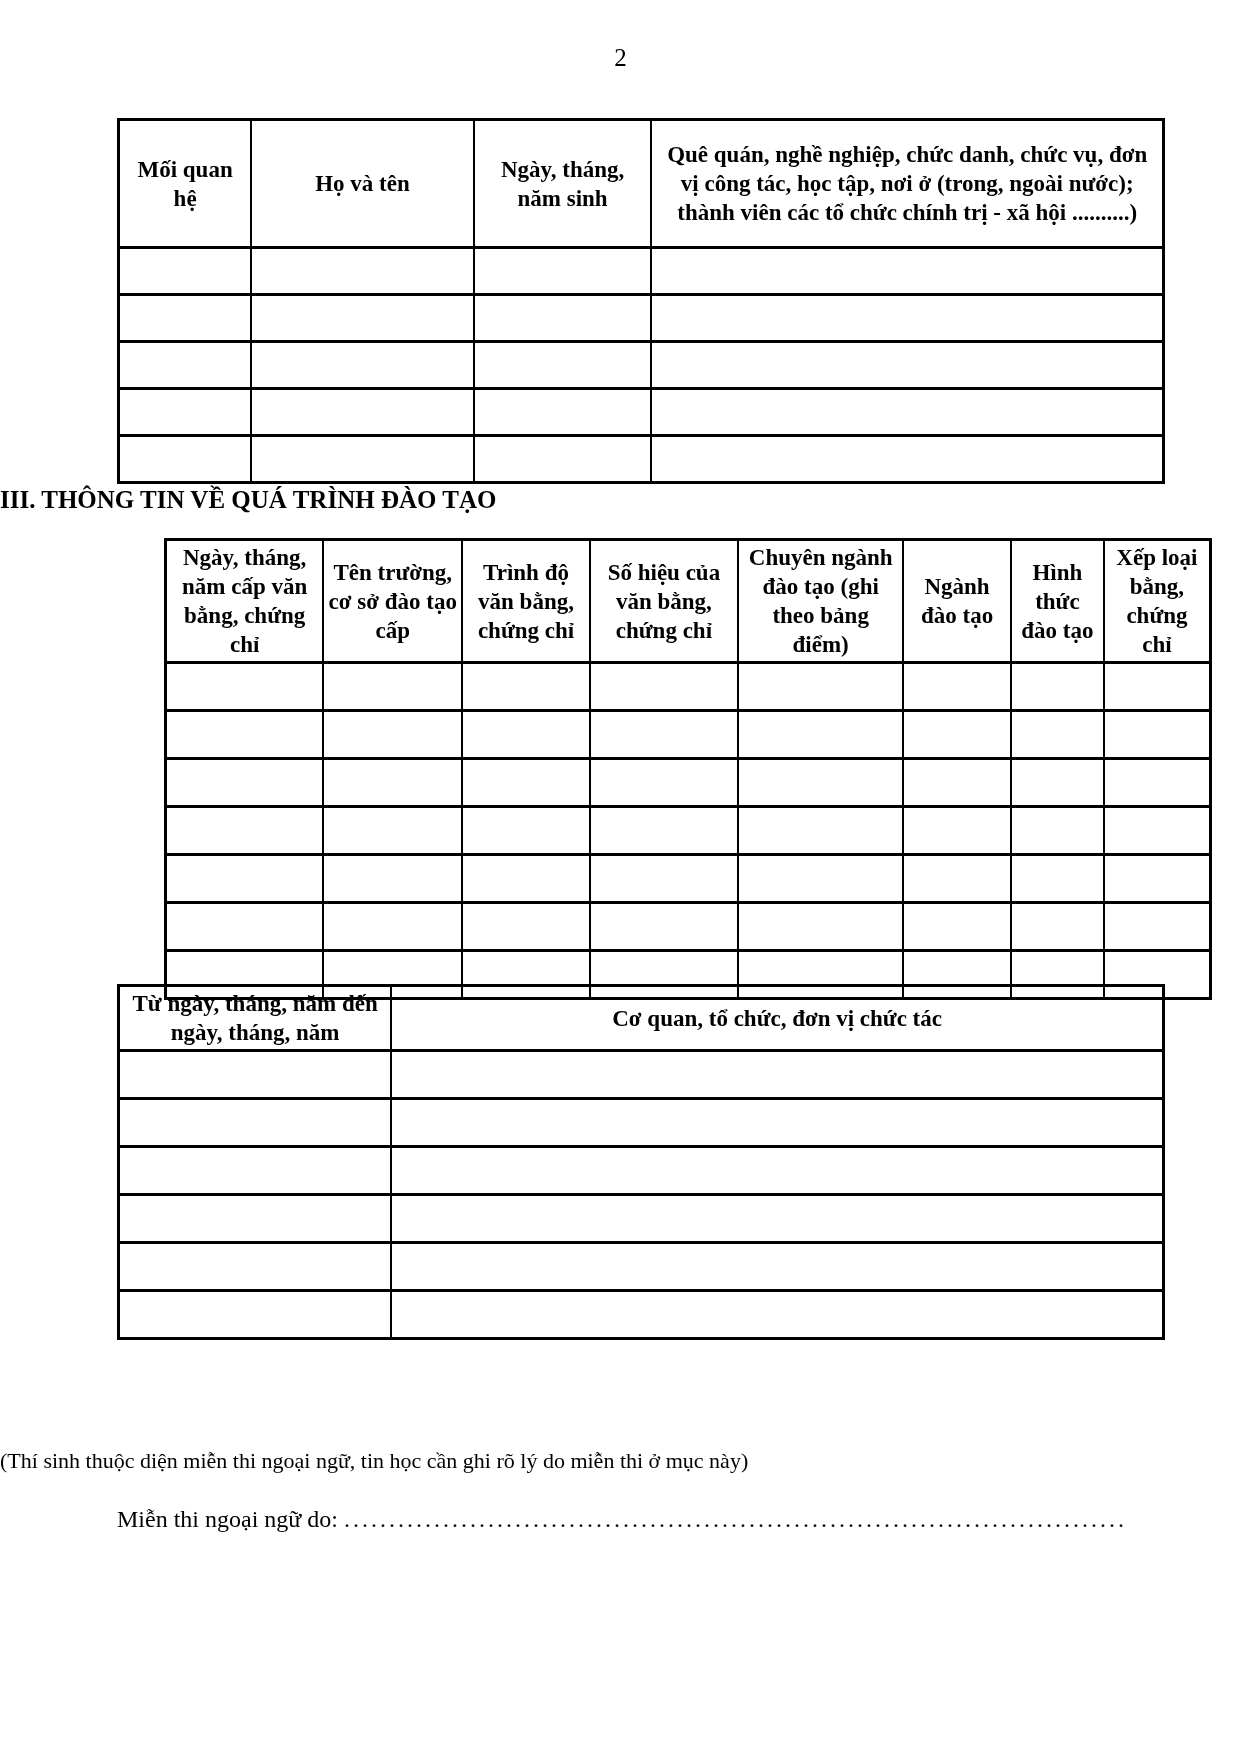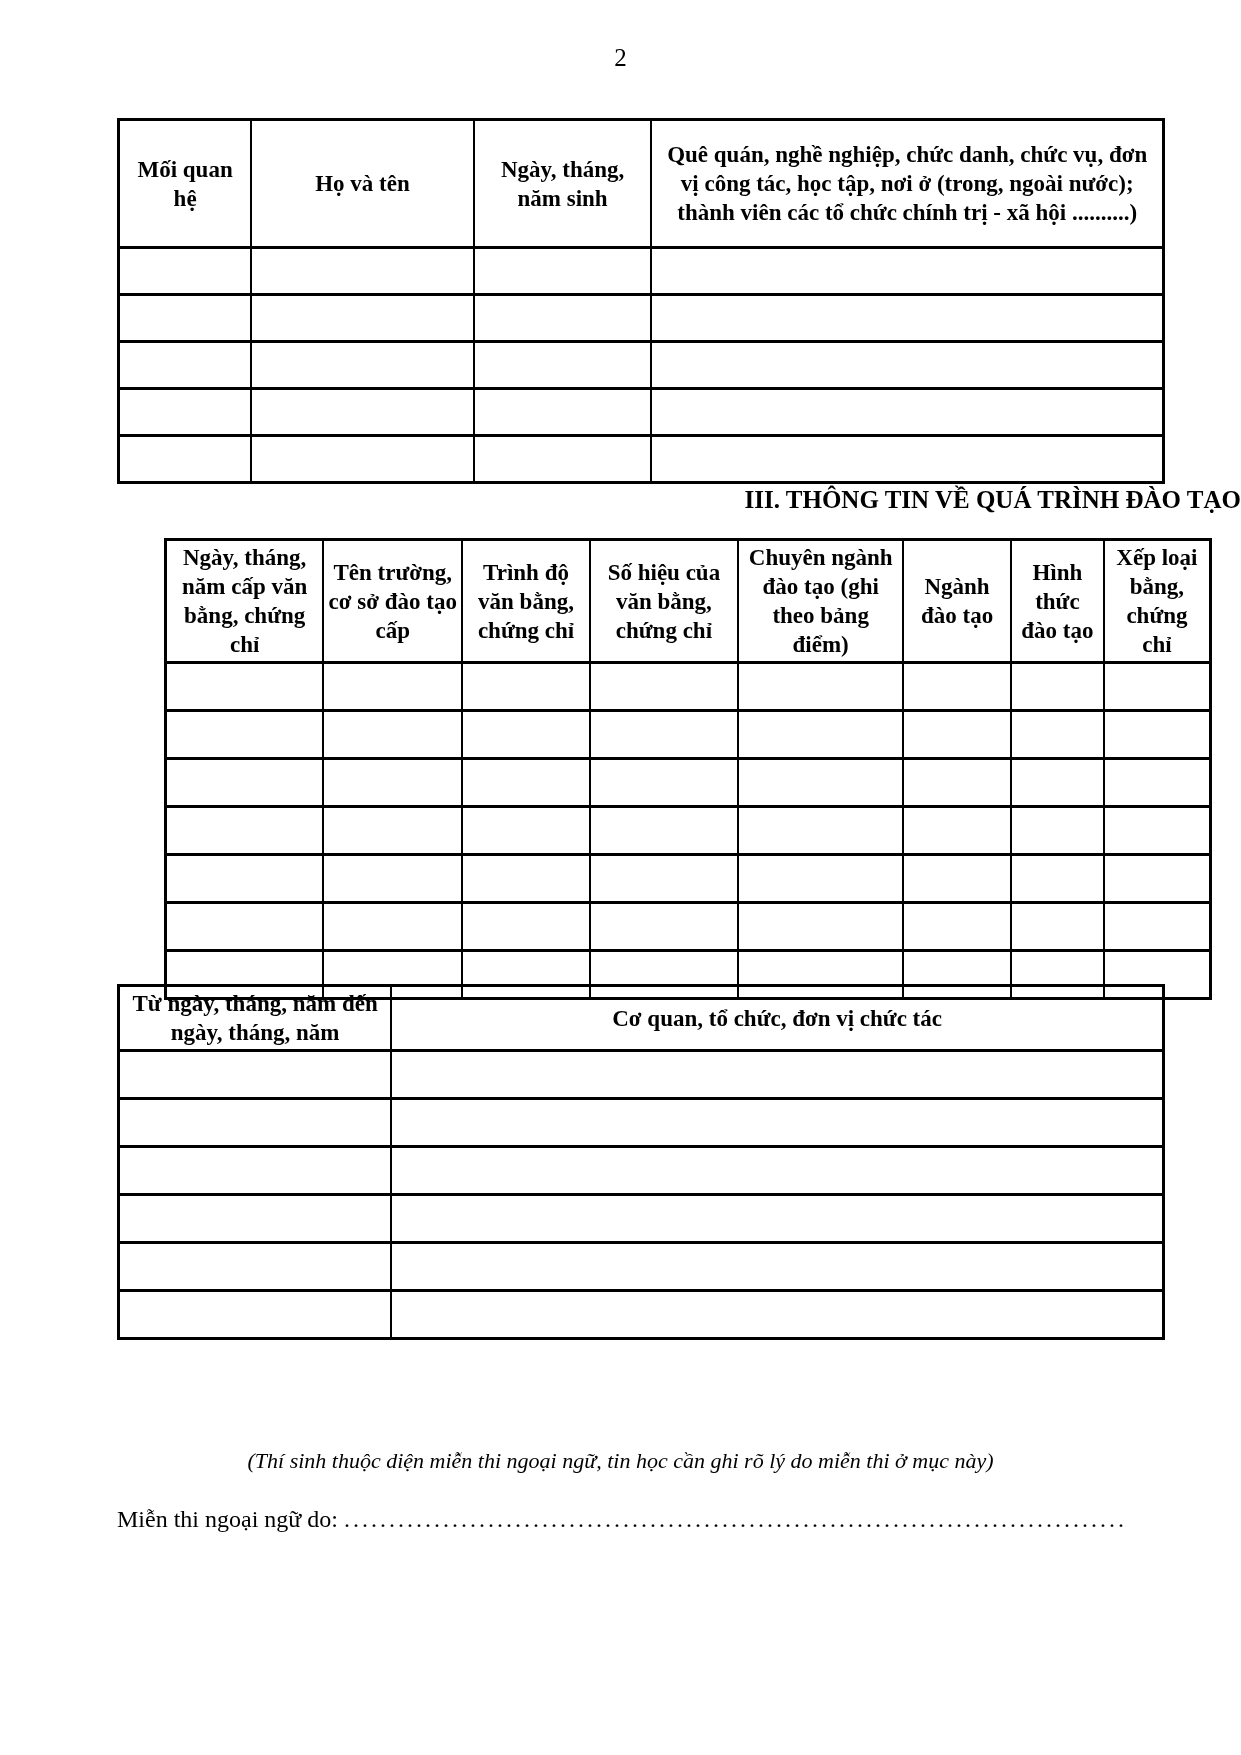--- a/index.html
+++ b/index.html
@@ -34,29 +34,29 @@
   #table-family th{height:121px;}
   #table-family td{height:40px;}
   #table-education{top:538px;margin-left:47px;}
   #table-education th{height:111px;}
   #table-education td{height:41px;}
   #table-work{top:984px;}
   #table-work th{height:58px;}
   #table-work td{height:41px;}
   .section-title{
     position:absolute;left:0;width:100%;
-    text-align:right;font-weight:bold;font-size:25px;
+    text-align:left;font-weight:bold;font-size:25px;
     white-space:nowrap;
   }
   #title-education{top:486px;}
   #title-work{top:985px;}
   #title-exemption{top:1391px;}
   .note-line{
     position:absolute;left:0;width:100%;
-    text-align:center;font-size:22px;top:1448px;font-style:italic;
+    text-align:left;font-size:22px;top:1448px;
   }
   .dotted-line{
     position:absolute;left:117px;width:1008px;
     font-size:24px;white-space:nowrap;overflow:hidden;
   }
   #line-foreign{top:1506px;}
   #line-informatics{top:1568px;}
   .dots{letter-spacing:3px;}
 </style>
 </head>

